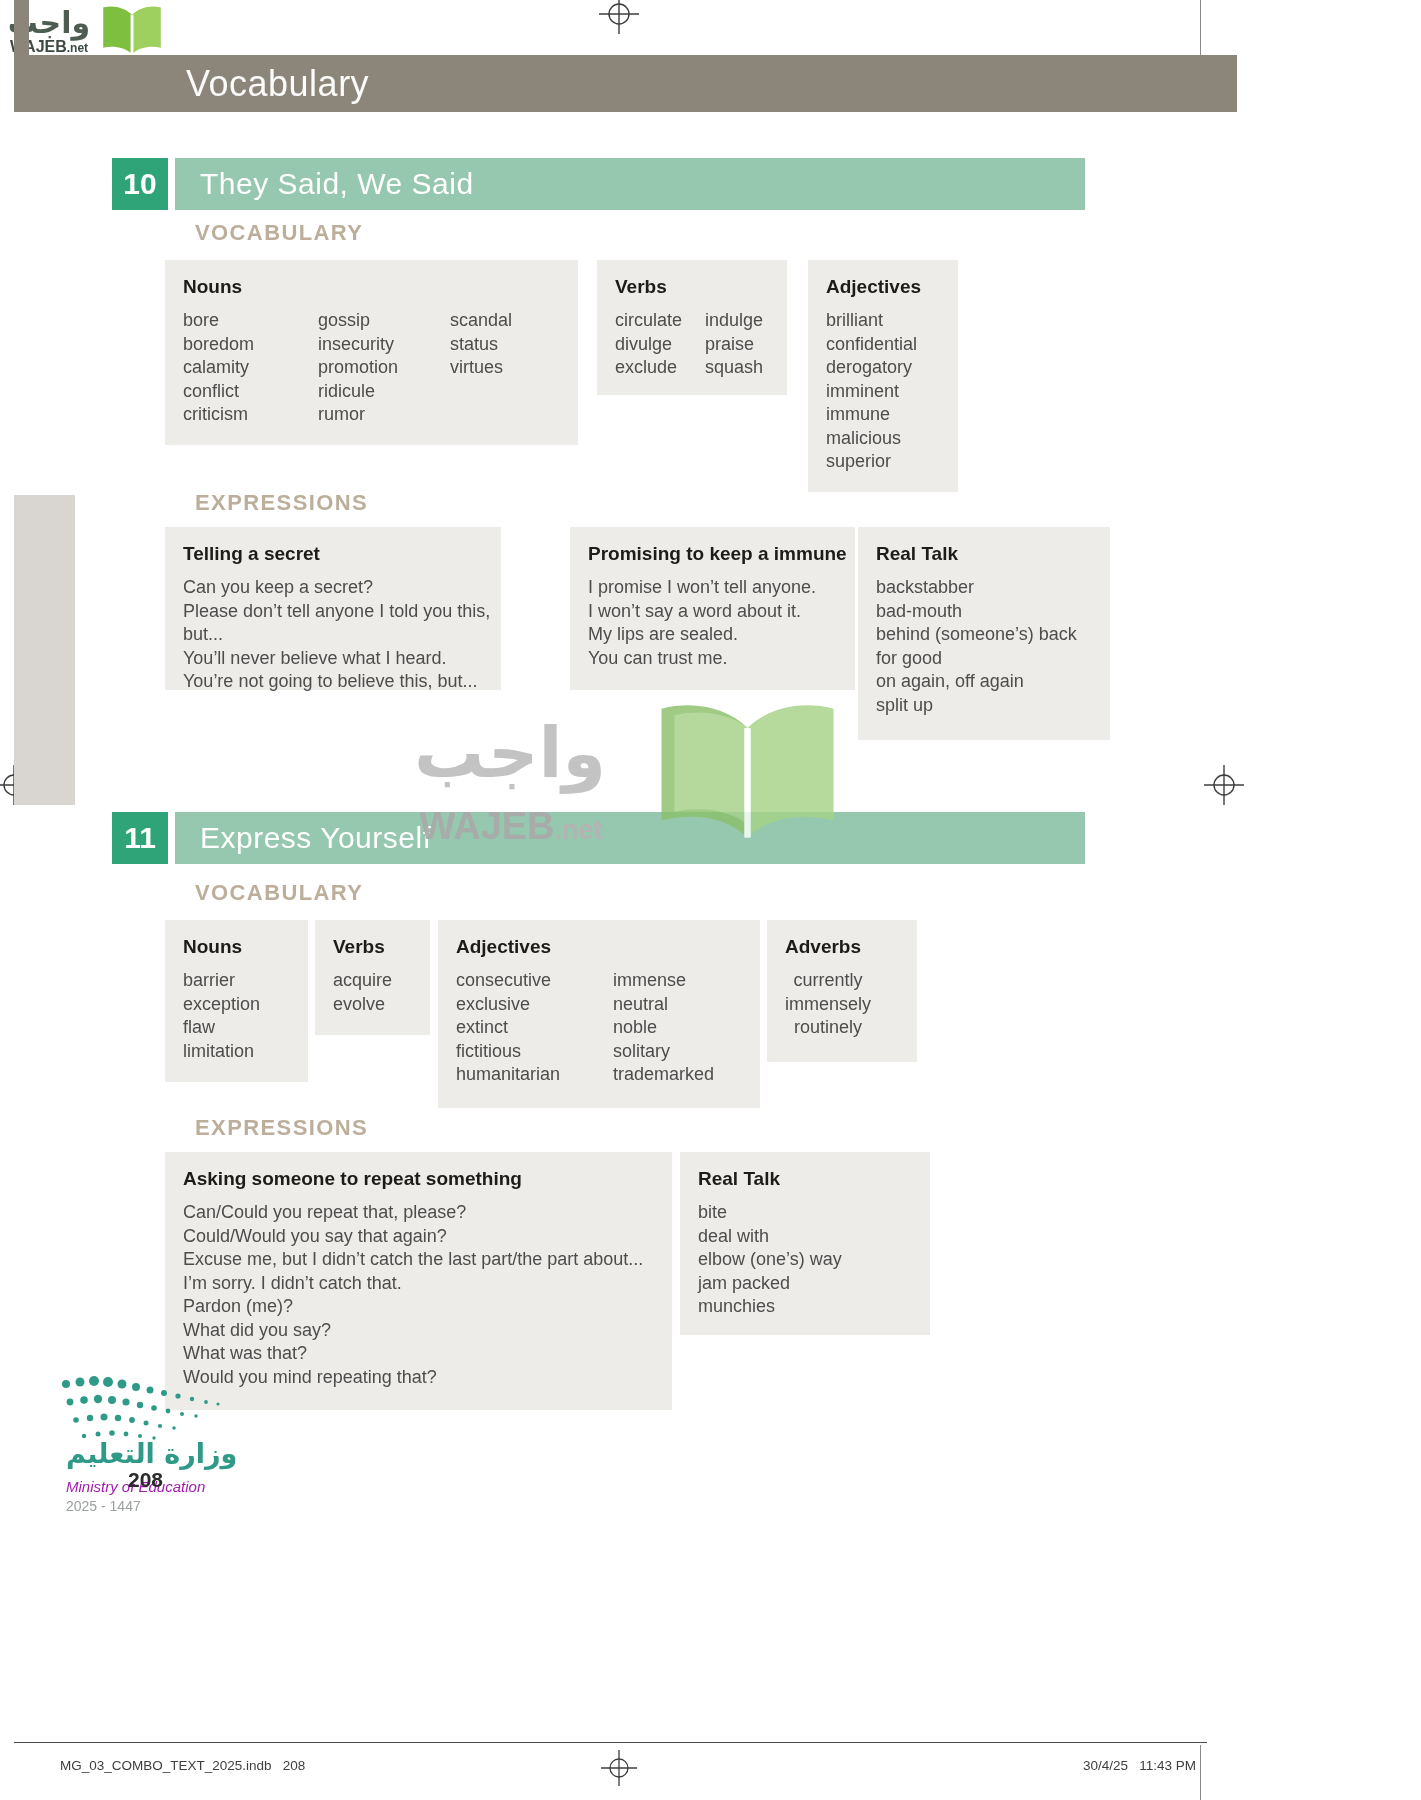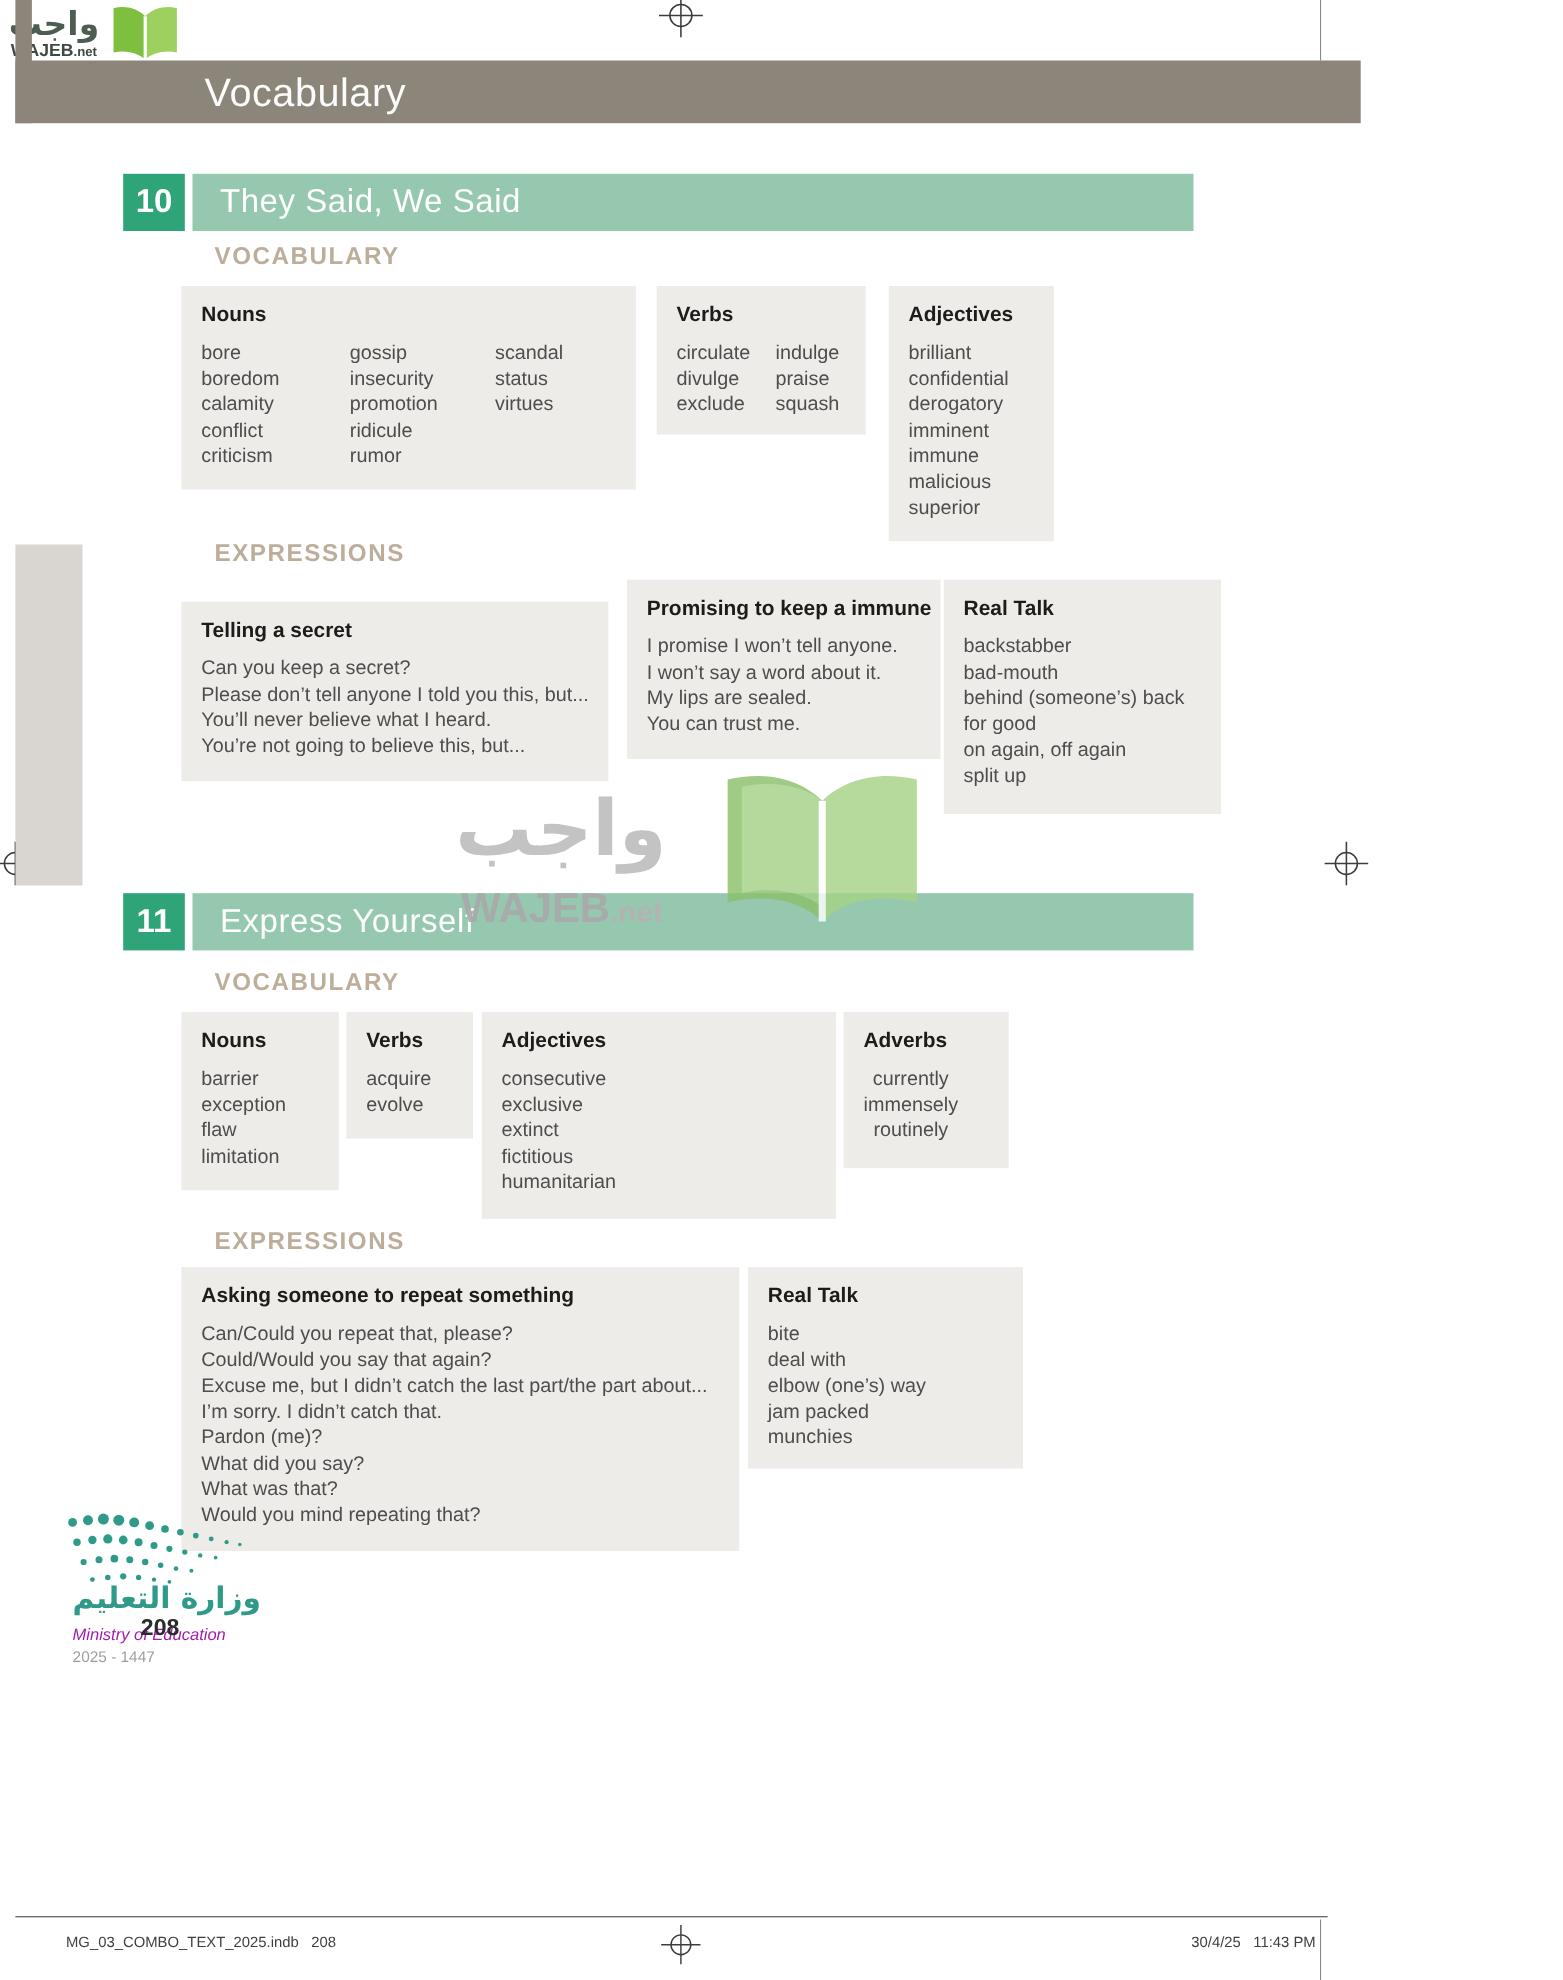--- a/index.html
+++ b/index.html
@@ -127,21 +127,21 @@
 confidential
 derogatory
 imminent
 immune
 malicious
 superior</div>
   </div>
 
   <div class="abs cat-label" style="left:195px;top:490px;">EXPRESSIONS</div>
 
-  <div class="vbox" style="left:165px;top:527px;width:388px;height:163px;margin-top:20px;">
+  <div class="vbox" style="left:165px;top:527px;width:336px;height:163px;">
     <div class="box-title">Telling a secret</div>
     <div class="col lines" style="left:18px;">Can you keep a secret?
 Please don’t tell anyone I told you this, but...
 You’ll never believe what I heard.
 You’re not going to believe this, but...</div>
   </div>
 
   <div class="vbox" style="left:570px;top:527px;width:285px;height:163px;">
     <div class="box-title">Promising to keep a immune</div>
     <div class="col lines" style="left:18px;">I promise I won’t tell anyone.
@@ -190,20 +190,25 @@
 evolve</div>
   </div>
 
   <div class="vbox" style="left:438px;top:920px;width:322px;height:188px;">
     <div class="box-title">Adjectives</div>
     <div class="col lines" style="left:18px;">consecutive
 exclusive
 extinct
 fictitious
 humanitarian</div>
+    <div class="col lines" style="left:175px;">immense
+neutral
+noble
+solitary
+trademarked</div>
   </div>
 
   <div class="vbox" style="left:767px;top:920px;width:150px;height:142px;text-align:center;">
     <div class="box-title">Adverbs</div>
     <div class="col lines" style="left:18px;">currently
 immensely
 routinely</div>
   </div>
 
   <div class="abs cat-label" style="left:195px;top:1115px;">EXPRESSIONS</div>

